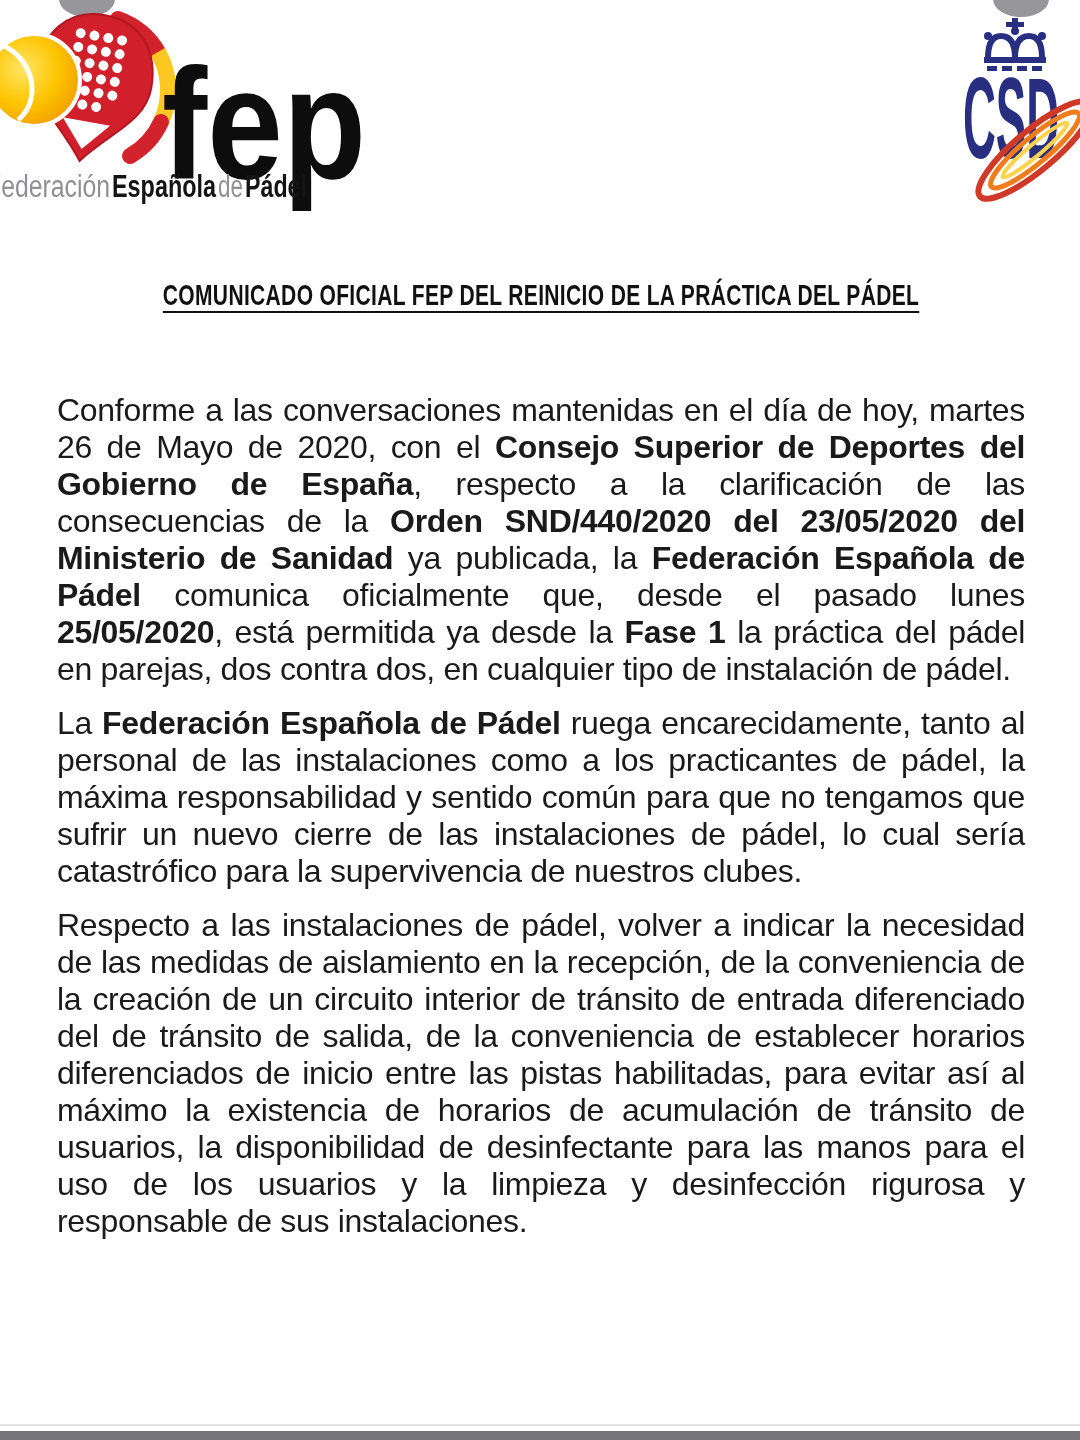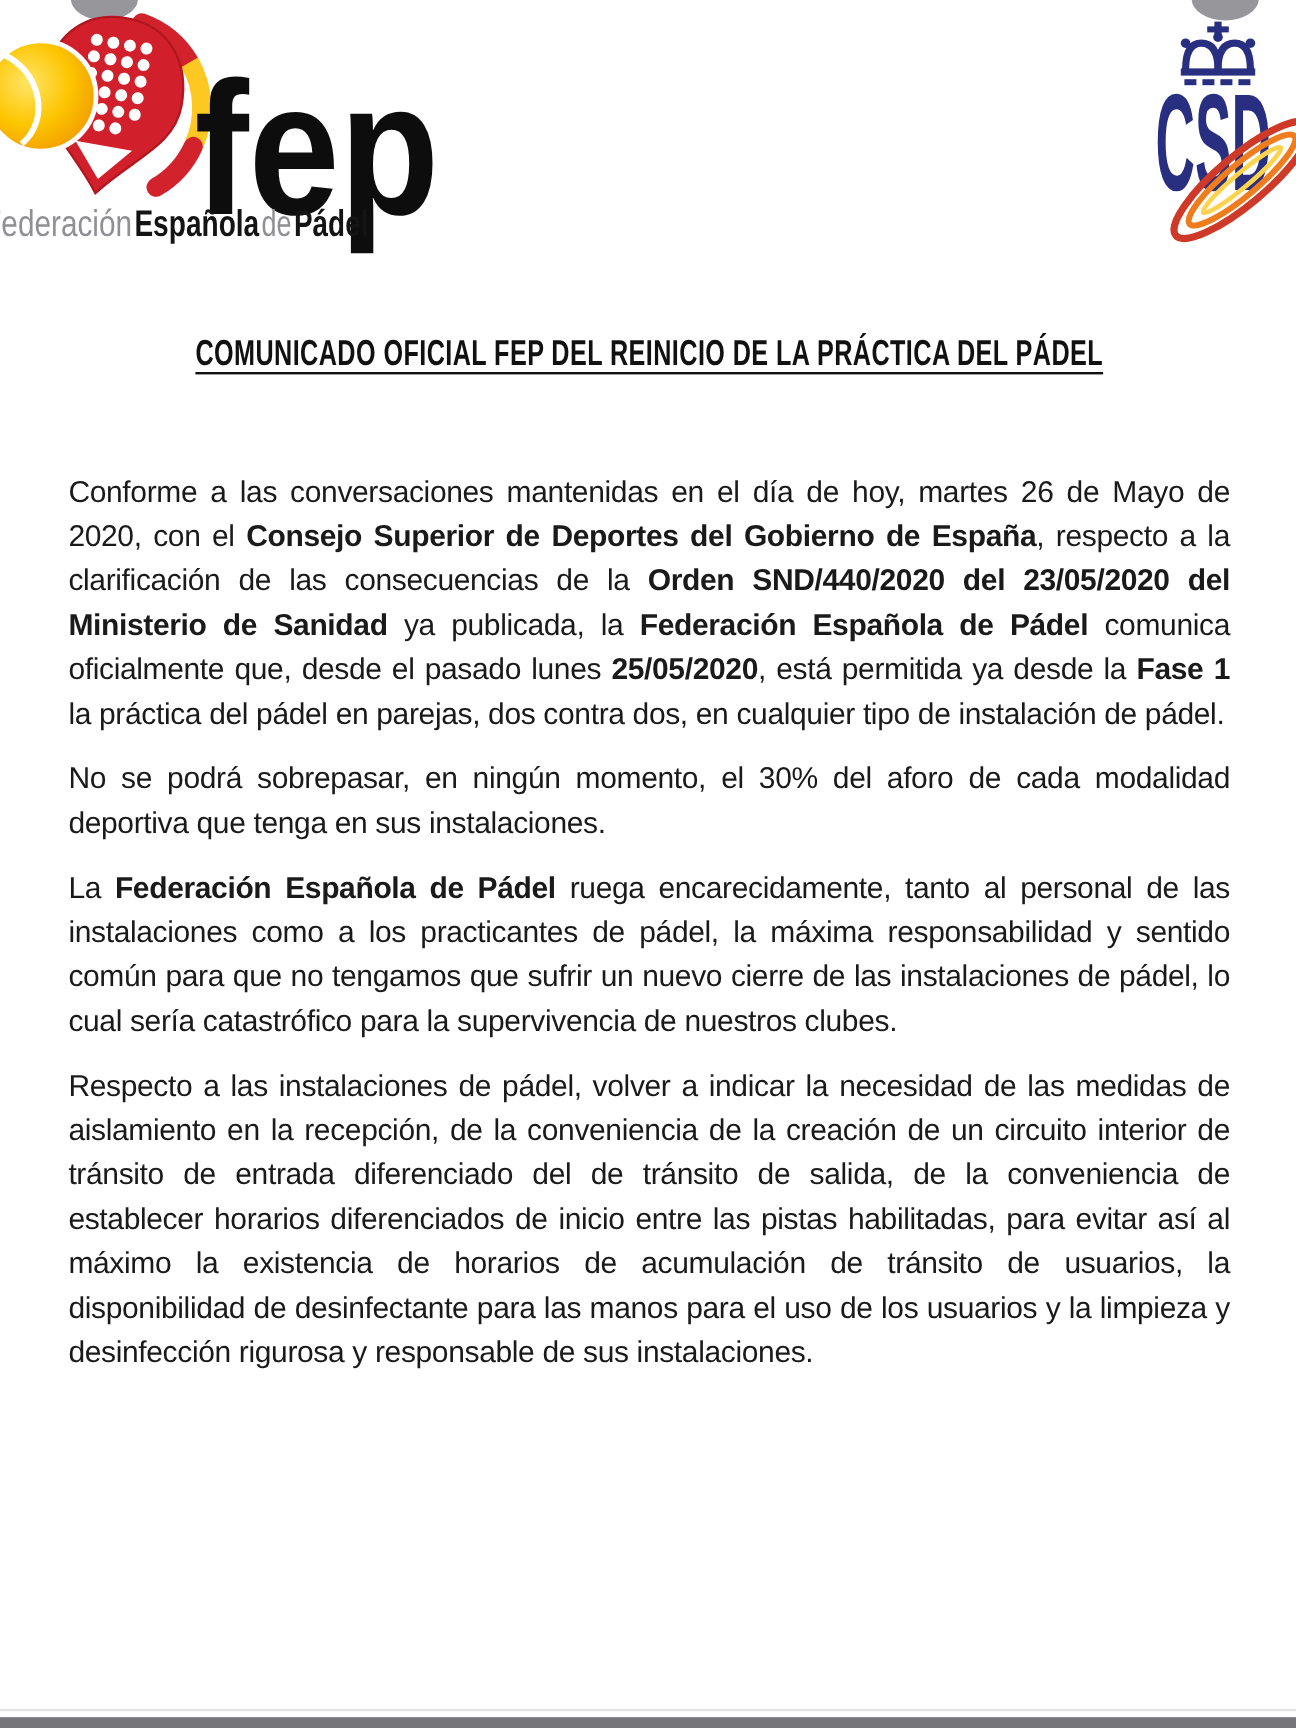--- a/index.html
+++ b/index.html
@@ -34,21 +34,21 @@
     font-size: 30px; font-weight: bold; letter-spacing: 0.5px;
     text-align: center; white-space: nowrap;
     text-decoration: underline;
     text-decoration-thickness: 2px;
     text-underline-offset: 6px;
     color: #111111;
     margin: 0 0 80px 0;
   }
   .paragraphs p {
     margin: 0 0 17px 0;
-    font-size: 25px; line-height: 37px;
+    font-size: 32px; line-height: 37px;
     letter-spacing: -0.3px;
     text-align: justify;
   }
   .paragraphs .b { font-weight: bold; }
 
   
   .page-edge-line {
     position: absolute; left: 0; top: 1424px; width: 1080px; height: 2px;
     background: #e3e3e3;
   }
@@ -145,20 +145,19 @@
     <ellipse cx="95" cy="150" rx="72" ry="20" stroke="#cf3a28" stroke-width="6"></ellipse>
     <ellipse cx="95" cy="150" rx="57" ry="13" stroke="#ef7d1d" stroke-width="5"></ellipse>
     <ellipse cx="95" cy="150" rx="42" ry="6" stroke="#ffd34d" stroke-width="4"></ellipse>
   </g>
 </svg>
 
 <div class="content">
   <h1 class="doc-title">COMUNICADO OFICIAL FEP DEL REINICIO DE LA PRÁCTICA DEL PÁDEL</h1>
   <div class="paragraphs">
       <p><span>Conforme a las conversaciones mantenidas en el día de hoy, martes 26 de Mayo de 2020, con el </span><span class="b">Consejo Superior de Deportes del Gobierno de España</span><span>, respecto a la clarificación de las consecuencias de la </span><span class="b">Orden SND/440/2020 del 23/05/2020 del Ministerio de Sanidad</span><span> ya publicada, la </span><span class="b">Federación Española de Pádel</span><span> comunica oficialmente que, desde el pasado lunes </span><span class="b">25/05/2020</span><span>, está permitida ya desde la </span><span class="b">Fase 1</span><span> la práctica del pádel en parejas, dos contra dos, en cualquier tipo de instalación de pádel.</span></p>
-      <p><span>No se podrá sobrepasar, en ningún momento, el 30% del aforo de cada modalidad deportiva que tenga en sus instalaciones.</span></p>
       <p><span>La </span><span class="b">Federación Española de Pádel</span><span> ruega encarecidamente, tanto al personal de las instalaciones como a los practicantes de pádel, la máxima responsabilidad y sentido común para que no tengamos que sufrir un nuevo cierre de las instalaciones de pádel, lo cual sería catastrófico para la supervivencia de nuestros clubes.</span></p>
       <p><span>Respecto a las instalaciones de pádel, volver a indicar la necesidad de las medidas de aislamiento en la recepción, de la conveniencia de la creación de un circuito interior de tránsito de entrada diferenciado del de tránsito de salida, de la conveniencia de establecer horarios diferenciados de inicio entre las pistas habilitadas, para evitar así al máximo la existencia de horarios de acumulación de tránsito de usuarios, la disponibilidad de desinfectante para las manos para el uso de los usuarios y la limpieza y desinfección rigurosa y responsable de sus instalaciones.</span></p>
     </div>
 </div>
 
 <div class="page-edge-line"></div>
 <div class="bottom-bar"></div>
 
 </body></html>

